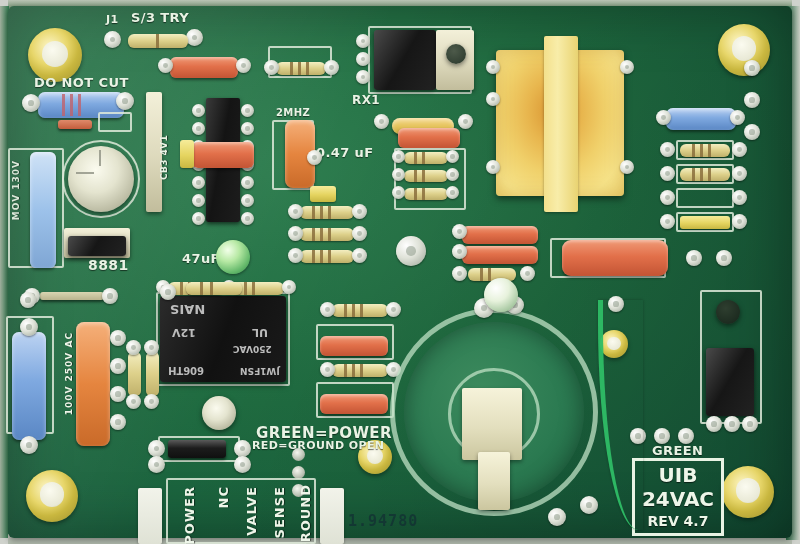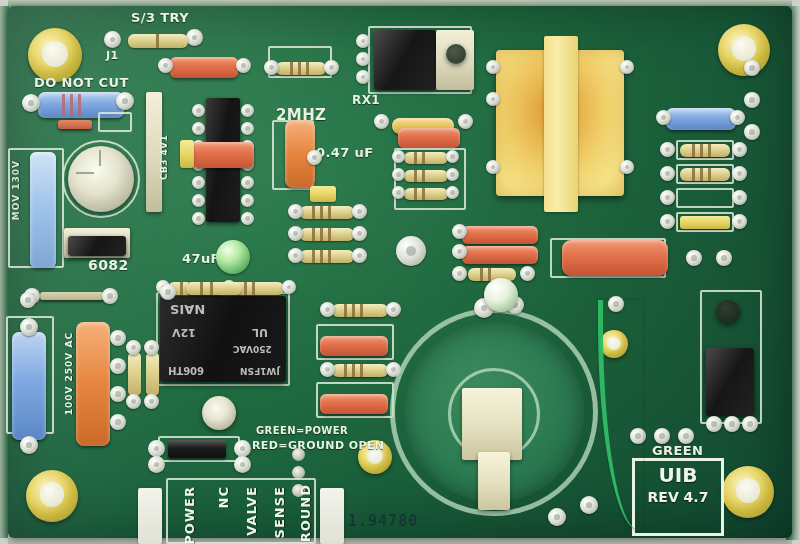--- a/index.html
+++ b/index.html
@@ -229,21 +229,21 @@
   <div class="mount" style="left:718px;top:24px;width:52px;height:52px;">
       <div class="hole"></div>
     </div>
   <div class="mount" style="left:26px;top:470px;width:52px;height:52px;">
       <div class="hole"></div>
     </div>
   <div class="mount" style="left:722px;top:466px;width:52px;height:52px;">
       <div class="hole"></div>
     </div>
 
-  <div class="silk" style="left:106px;top:14px;font-size:11px;margin-top:36px;">J1</div>
+  <div class="silk" style="left:106px;top:14px;font-size:11px;">J1</div>
   <div class="silk" style="left:131px;top:11px;font-size:13px;">S/3 TRY</div>
   <div class="pad" style="left:104px;top:31px;width:17px;height:17px;"></div>
   <div class="pad" style="left:186px;top:29px;width:17px;height:17px;"></div>
   <div class="resistor" style="left:128px;top:34px;width:60px;height:14px;">
     <span class="b" style="left:28px;"></span>
   </div>
 
   <div class="silk-box" style="left:268px;top:46px;width:64px;height:32px;"></div>
   <div class="cap-red" style="left:170px;top:57px;width:68px;height:21px;"></div>
   <div class="pad" style="left:158px;top:58px;width:15px;height:15px;"></div>
@@ -275,41 +275,41 @@
 
   <div class="silk-box" style="left:8px;top:148px;width:56px;height:120px;"></div>
   <div class="cap-blue-lt" style="left:30px;top:152px;width:26px;height:116px;"></div>
   <div class="vert-text" style="left:11px;top:160px;font-size:9px;opacity:.9;">MOV  130V</div>
 
   <div class="heatsink" style="left:146px;top:92px;width:16px;height:120px;"></div>
   <div class="silk" style="left:160px;top:180px;font-size:9px;transform:rotate(-90deg);transform-origin:left top;">CB3   4V1</div>
 
   <div class="heatsink" style="left:64px;top:228px;width:66px;height:30px;"></div>
   <div class="to220" style="left:68px;top:236px;width:58px;height:20px;"></div>
-  <div class="silk" style="left:88px;top:258px;font-size:14px;">6082</div>
+  <div class="silk" style="left:88px;top:258px;font-size:14px;">8881</div>
 
   <div class="ic-dip" style="left:206px;top:98px;width:34px;height:124px;"></div>
   <div class="pad" style="left:192px;top:104px;width:13px;height:13px;"></div>
   <div class="pad" style="left:192px;top:122px;width:13px;height:13px;"></div>
   <div class="pad" style="left:192px;top:140px;width:13px;height:13px;"></div>
   <div class="pad" style="left:192px;top:158px;width:13px;height:13px;"></div>
   <div class="pad" style="left:192px;top:176px;width:13px;height:13px;"></div>
   <div class="pad" style="left:192px;top:194px;width:13px;height:13px;"></div>
   <div class="pad" style="left:192px;top:212px;width:13px;height:13px;"></div>
   <div class="pad" style="left:241px;top:104px;width:13px;height:13px;"></div>
   <div class="pad" style="left:241px;top:122px;width:13px;height:13px;"></div>
   <div class="pad" style="left:241px;top:140px;width:13px;height:13px;"></div>
   <div class="pad" style="left:241px;top:158px;width:13px;height:13px;"></div>
   <div class="pad" style="left:241px;top:176px;width:13px;height:13px;"></div>
   <div class="pad" style="left:241px;top:194px;width:13px;height:13px;"></div>
   <div class="pad" style="left:241px;top:212px;width:13px;height:13px;"></div>
   <div class="cap-red" style="left:192px;top:142px;width:62px;height:26px;"></div>
   <div class="cap-yellow" style="left:180px;top:140px;width:14px;height:28px;"></div>
 
-  <div class="silk" style="left:276px;top:108px;font-size:15px;">2MHZ</div>
+  <div class="silk" style="left:276px;top:108px;font-size:10px;">2MHZ</div>
   <div class="silk-box" style="left:272px;top:120px;width:42px;height:70px;"></div>
   <div class="cap-orange" style="left:285px;top:120px;width:30px;height:68px;"></div>
   <div class="silk" style="left:316px;top:146px;font-size:13px;">0.47 uF</div>
   <div class="pad" style="left:307px;top:150px;width:15px;height:15px;"></div>
 
   <div class="cap-yellow" style="left:310px;top:186px;width:26px;height:16px;"></div>
   <div class="resistor" style="left:300px;top:206px;width:54px;height:13px;">
     <span class="b" style="left:12px;"></span>
       <span class="b" style="left:20px;"></span>
       <span class="b" style="left:28px;"></span>
@@ -505,21 +505,21 @@
 
   <div class="led led-clear" style="left:484px;top:278px;width:34px;height:34px;"></div>
 
   <div class="silk-box" style="left:700px;top:290px;width:62px;height:134px;"></div>
   <div class="elco" style="left:716px;top:300px;width:24px;height:24px;background:radial-gradient(circle at 40% 35%,#2e3e2f,#16241a);"></div>
   <div class="to220" style="left:706px;top:348px;width:48px;height:68px;"></div>
   <div class="pad" style="left:706px;top:416px;width:16px;height:16px;"></div>
   <div class="pad" style="left:724px;top:416px;width:16px;height:16px;"></div>
   <div class="pad" style="left:742px;top:416px;width:16px;height:16px;"></div>
 
-  <div class="silk" style="left:256px;top:426px;font-size:10px;">GREEN=POWER</div>
+  <div class="silk" style="left:256px;top:426px;font-size:15px;">GREEN=POWER</div>
   <div class="silk" style="left:252px;top:440px;font-size:11px;">RED=GROUND OPEN</div>
 
   <div class="elco" style="left:202px;top:396px;width:34px;height:34px;"></div>
   <div class="silk-box" style="left:158px;top:436px;width:82px;height:26px;"></div>
   <div class="diode-black" style="left:168px;top:440px;width:58px;height:18px;"></div>
   <div class="pad" style="left:148px;top:440px;width:17px;height:17px;"></div>
   <div class="pad" style="left:234px;top:440px;width:17px;height:17px;"></div>
   <div class="pad" style="left:148px;top:456px;width:17px;height:17px;"></div>
   <div class="pad" style="left:234px;top:456px;width:17px;height:17px;"></div>
   <div class="via" style="left:292px;top:448px;width:13px;height:13px;"></div>
@@ -534,20 +534,21 @@
   <div class="vert-text" style="left:216px;top:486px;font-size:13px;">NC</div>
   <div class="vert-text" style="left:244px;top:486px;font-size:13px;">VALVE</div>
   <div class="vert-text" style="left:272px;top:486px;font-size:13px;">SENSE</div>
   <div class="vert-text" style="left:298px;top:484px;font-size:13px;">GROUND</div>
 
   <div class="silk silk-dark" style="left:348px;top:514px;font-size:15px;font-family:'DejaVu Sans Mono', monospace;letter-spacing:1px;">1.94780</div>
 
   <div class="silk" style="left:652px;top:444px;font-size:13px;">GREEN</div>
   <div class="label-plate" style="left:632px;top:458px;width:92px;height:78px;padding-top:2px;">
     <div style="font-size:20px;line-height:24px;">UIB</div>
+    <div style="font-size:20px;line-height:24px;">24VAC</div>
     <div style="font-size:14px;line-height:20px;">REV 4.7</div>
   </div>
   <div class="pad" style="left:630px;top:428px;width:16px;height:16px;"></div>
   <div class="pad" style="left:654px;top:428px;width:16px;height:16px;"></div>
   <div class="pad" style="left:678px;top:428px;width:16px;height:16px;"></div>
 
   <div class="wire-green" style="left:598px;top:300px;width:40px;height:230px;border-left-width:5px;border-color:#2fbd66;border-radius:0 0 0 90%;"></div>
 
   <div class="pad" style="left:396px;top:236px;width:30px;height:30px;"></div>
   <div class="pad" style="left:20px;top:292px;width:16px;height:16px;"></div>

